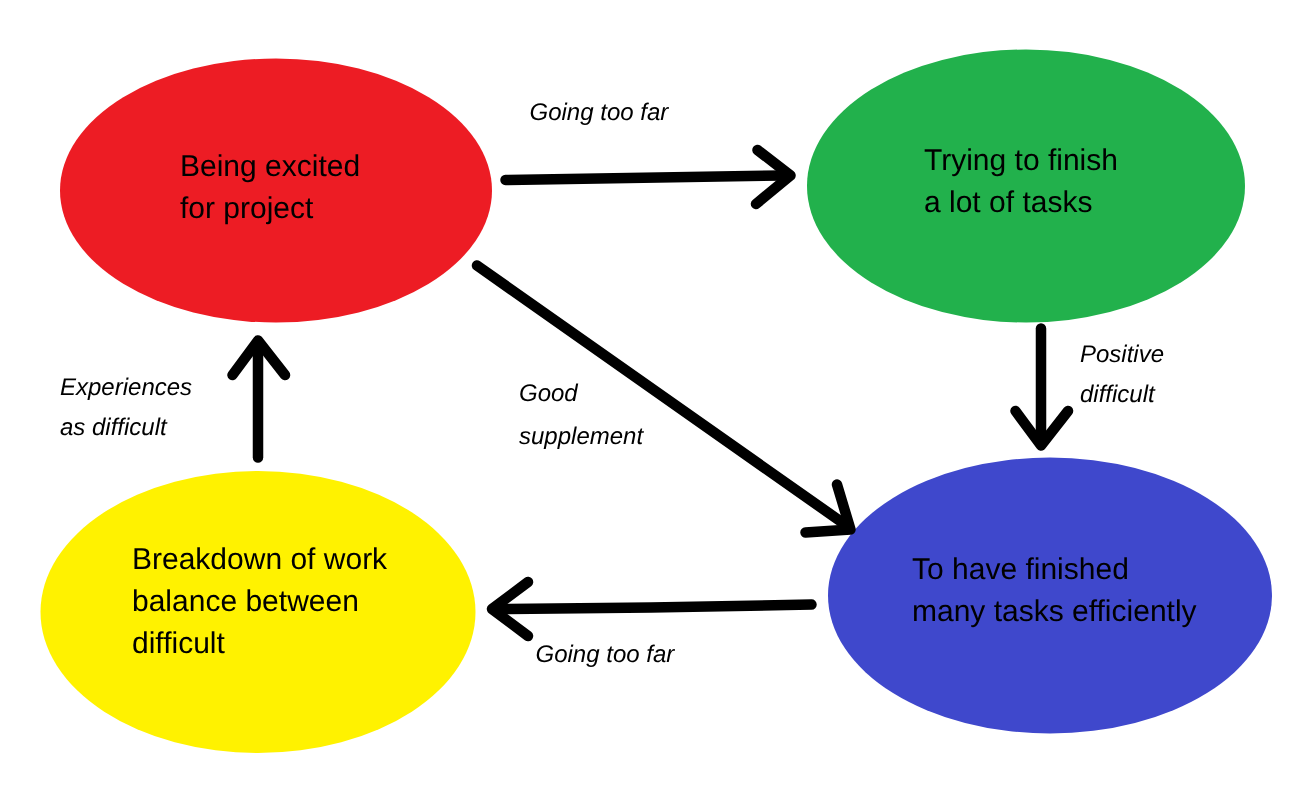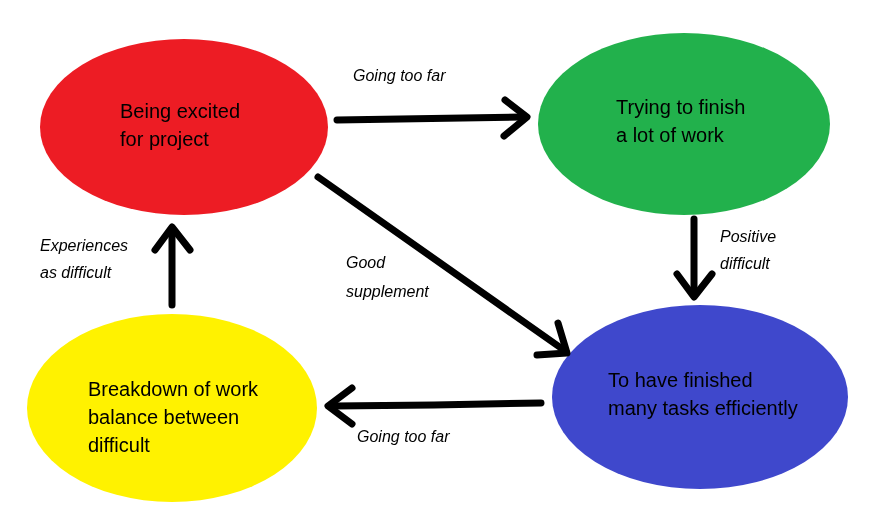--- a/index.html
+++ b/index.html
@@ -82,24 +82,24 @@
     </g>
   </svg>
 
   <div class="node-label" style="left:120px; top:97px;">
     <div>Being excited</div>
     <div>for project</div>
   </div>
 
   <div class="node-label" style="left:616px; top:93px;">
     <div>Trying to finish</div>
-    <div>a lot of work</div>
+    <div>a lot of tasks</div>
   </div>
 
-  <div class="node-label" style="left:88px; top:359px;margin-top:16px;">
+  <div class="node-label" style="left:88px; top:359px;">
     <div>Breakdown of work</div>
     <div>balance between</div>
     <div>difficult</div>
   </div>
 
   <div class="node-label" style="left:608px; top:366px;">
     <div>To have finished</div>
     <div>many tasks efficiently</div>
   </div>
 
@@ -114,18 +114,18 @@
 
   <div class="edge-label" style="left:346px; top:248px; line-height:29px;">
     <div>Good</div>
     <div>supplement</div>
   </div>
 
   <div class="edge-label" style="left:357px; top:423px;">
     <div>Going too far</div>
   </div>
 
-  <div class="edge-label" style="left:40px; top:232px;">
+  <div class="edge-label" style="left:40px; top:245px;">
     <div>Experiences</div>
     <div>as difficult</div>
   </div>
 
 </div>
 
 </body></html>

